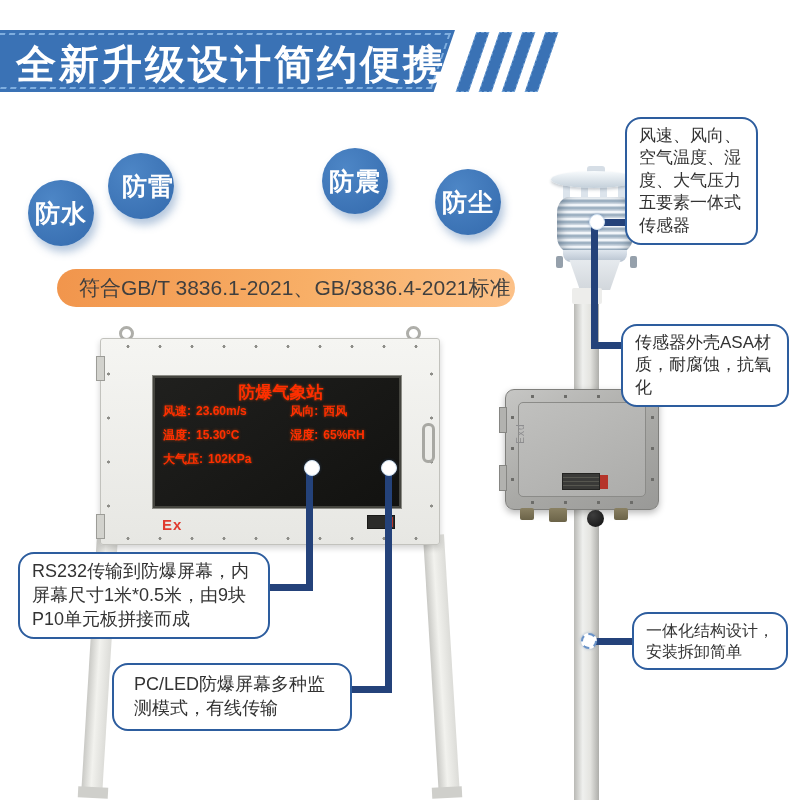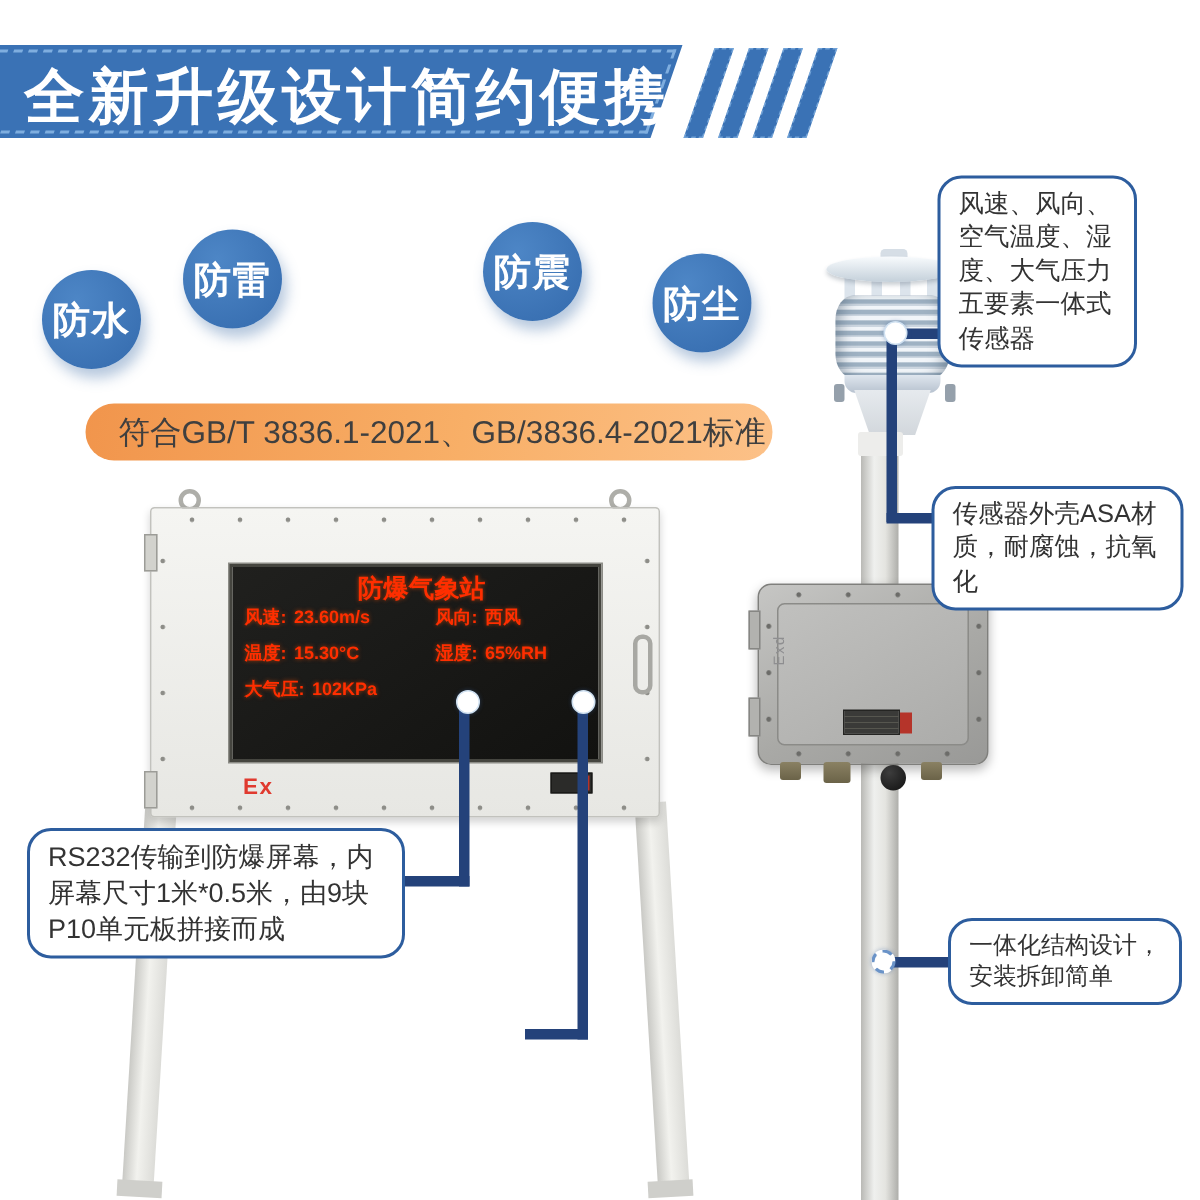--- a/index.html
+++ b/index.html
@@ -125,21 +125,21 @@
     <div class="banner-text">全新升级设计简约便携</div>
   </div>
   <div class="abs stripe" style="left:466px;"></div>
   <div class="abs stripe" style="left:489px;"></div>
   <div class="abs stripe" style="left:512px;"></div>
   <div class="abs stripe" style="left:535px;"></div>
 
   <div class="abs badge" style="left:28px;top:180px;">
     <span>防水</span>
     </div>
-  <div class="abs badge" style="left:122px;top:153px;">
+  <div class="abs badge" style="left:108px;top:153px;justify-content:flex-end;">
     <span>防雷</span>
     </div>
   <div class="abs badge" style="left:322px;top:148px;">
     <span>防震</span>
     </div>
   <div class="abs badge" style="left:435px;top:169px;">
     <span>防尘</span>
     </div>
 
   <div class="abs pill">
@@ -227,17 +227,20 @@
 
   <div class="abs callout c1" style="left:625px;top:117px;width:133px;">
     <p>风速、风向、空气温度、湿度、大气压力五要素一体式传感器</p>
   </div>
   <div class="abs callout c2" style="left:621px;top:324px;width:168px;">
     <p>传感器外壳ASA材质，耐腐蚀，抗氧化</p>
   </div>
   <div class="abs callout c3" style="left:18px;top:552px;width:252px;">
     <p>RS232传输到防爆屏幕，内屏幕尺寸1米*0.5米，由9块P10单元板拼接而成</p>
   </div>
+  <div class="abs callout c4" style="left:112px;top:663px;width:240px;padding:8px 20px;">
+    <p>PC/LED防爆屏幕多种监测模式，有线传输</p>
+  </div>
   <div class="abs callout c5" style="left:632px;top:612px;width:156px;">
     <p>一体化结构设计，安装拆卸简单</p>
   </div>
 
 </div>
 
 </body></html>

